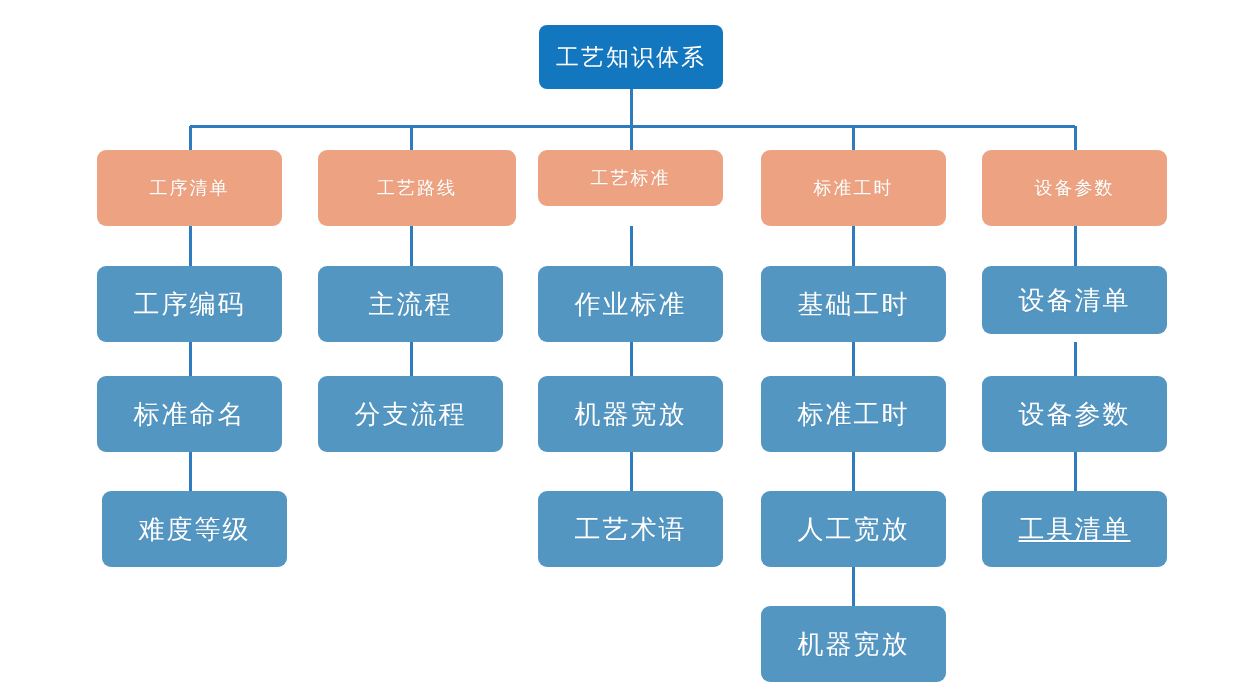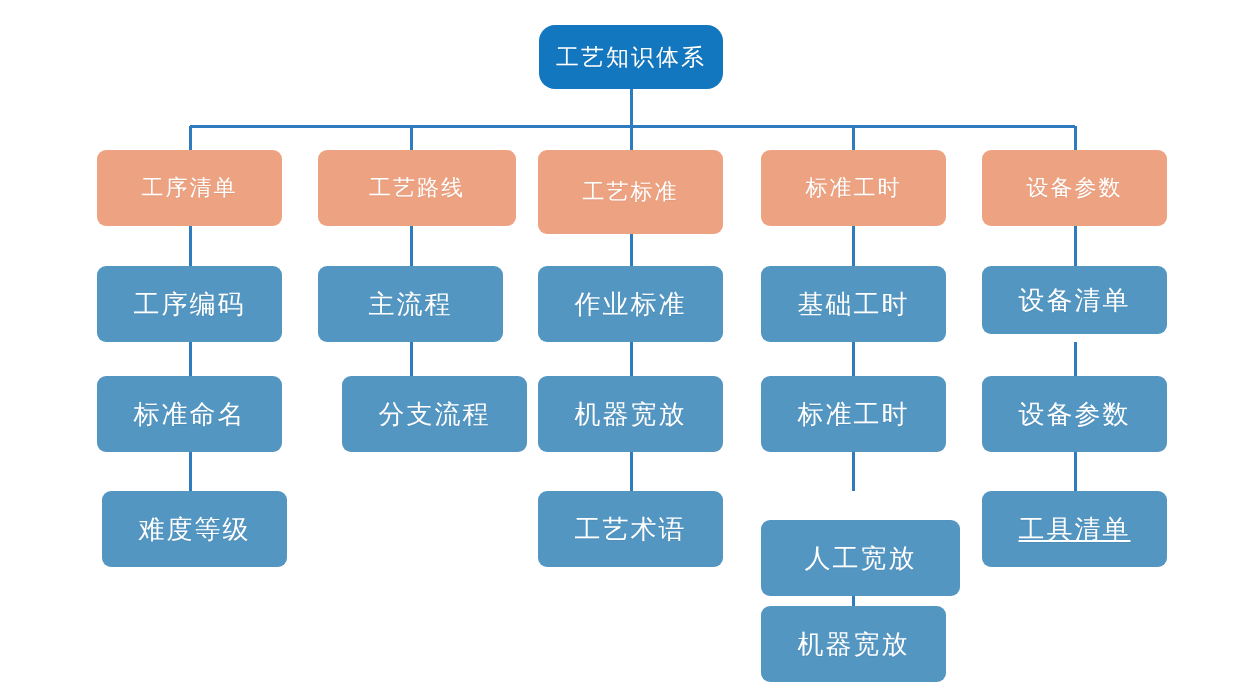--- a/index.html
+++ b/index.html
@@ -34,26 +34,26 @@
     border-radius: 9px;
     color: #ffffff;
     letter-spacing: 2px;
     text-align: center;
     z-index: 2;
     user-select: none;
   }
   .node-root {
     background: #1377BF;
     font-size: 23px;
-    border-radius: 16px;
+    border-radius: 8px;
     justify-content: center;
   }
   .node-cat {
     background: #EDA382;
-    font-size: 22px;
+    font-size: 18px;
   }
   .node-leaf {
     background: #5396C2;
     font-size: 26px;
   }
   .node-label {
     display: block;
     line-height: 1;
     text-shadow: 0 1px 1px rgba(0,0,0,0.06);
   }
@@ -98,45 +98,45 @@
       </div>
       <div class="node node-leaf" style="left: 102px; top: 491px; width: 185px; height: 76px;">
         <span class="node-label">难度等级</span>
       </div>
       <div class="node node-cat" style="left: 318px; top: 150px; width: 198px; height: 76px;">
         <span class="node-label">工艺路线</span>
       </div>
       <div class="node node-leaf" style="left: 318px; top: 266px; width: 185px; height: 76px;">
         <span class="node-label">主流程</span>
       </div>
-      <div class="node node-leaf" style="left: 318px; top: 376px; width: 185px; height: 76px; margin-left: 24px;">
+      <div class="node node-leaf" style="left: 318px; top: 376px; width: 185px; height: 76px;">
         <span class="node-label">分支流程</span>
       </div>
-      <div class="node node-cat" style="left: 538px; top: 150px; width: 185px; height: 84px;">
+      <div class="node node-cat" style="left: 538px; top: 150px; width: 185px; height: 56px;">
         <span class="node-label">工艺标准</span>
       </div>
       <div class="node node-leaf" style="left: 538px; top: 266px; width: 185px; height: 76px;">
         <span class="node-label">作业标准</span>
       </div>
       <div class="node node-leaf" style="left: 538px; top: 376px; width: 185px; height: 76px;">
         <span class="node-label">机器宽放</span>
       </div>
       <div class="node node-leaf" style="left: 538px; top: 491px; width: 185px; height: 76px;">
         <span class="node-label">工艺术语</span>
       </div>
       <div class="node node-cat" style="left: 761px; top: 150px; width: 185px; height: 76px;">
         <span class="node-label">标准工时</span>
       </div>
       <div class="node node-leaf" style="left: 761px; top: 266px; width: 185px; height: 76px;">
         <span class="node-label">基础工时</span>
       </div>
       <div class="node node-leaf" style="left: 761px; top: 376px; width: 185px; height: 76px;">
         <span class="node-label">标准工时</span>
       </div>
-      <div class="node node-leaf" style="left: 761px; top: 491px; width: 199px; height: 76px; margin-top: 29px;">
+      <div class="node node-leaf" style="left: 761px; top: 491px; width: 185px; height: 76px;">
         <span class="node-label">人工宽放</span>
       </div>
       <div class="node node-leaf" style="left: 761px; top: 606px; width: 185px; height: 76px;">
         <span class="node-label">机器宽放</span>
       </div>
       <div class="node node-cat" style="left: 982px; top: 150px; width: 185px; height: 76px;">
         <span class="node-label">设备参数</span>
       </div>
       <div class="node node-leaf" style="left: 982px; top: 266px; width: 185px; height: 68px;">
         <span class="node-label">设备清单</span>

